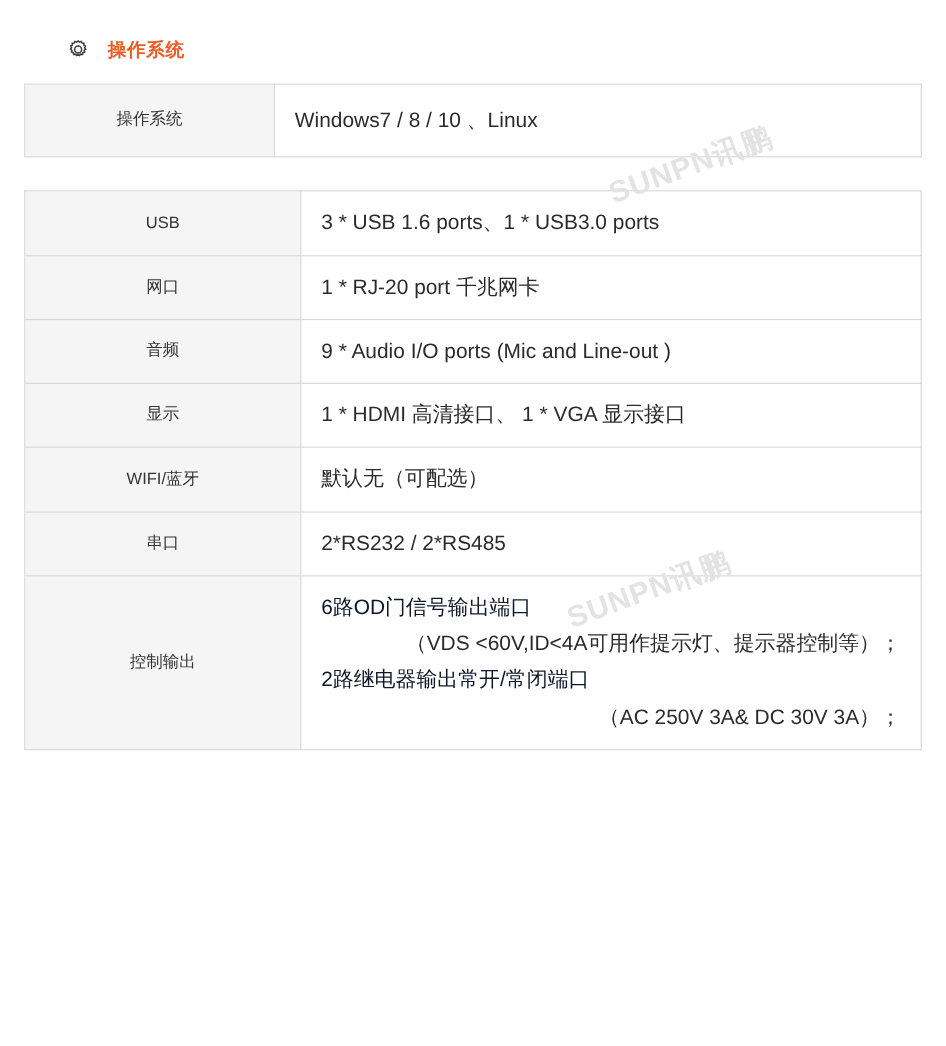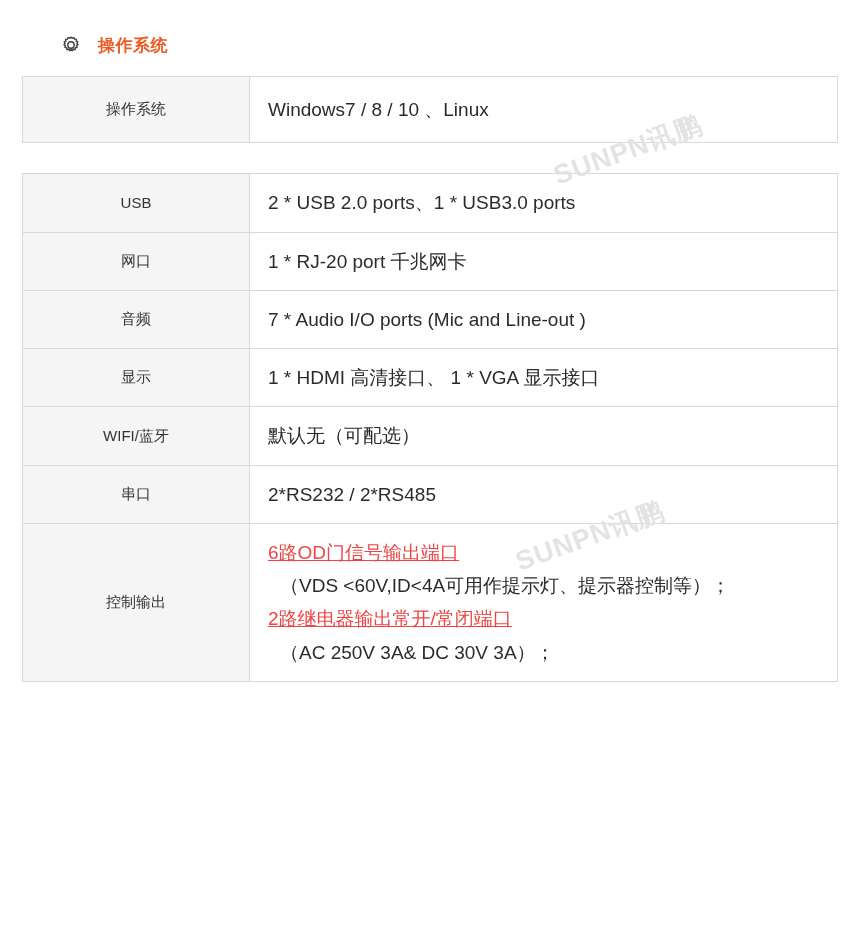--- a/index.html
+++ b/index.html
@@ -55,35 +55,35 @@
   table.spec td {
     border: 1px solid #d8d8d8;
     vertical-align: middle;
   }
   td.label {
     width: 214px;
     background: #f5f5f5;
     text-align: center;
     font-size: 15px;
     color: #333333;
-    padding: 10px 6px;
+    padding: 10px 18px;
     line-height: 1.5;
   }
   td.value {
     background: #ffffff;
     font-size: 19px;
     color: #2b2b2b;
     padding: 12px 18px;
     line-height: 1.75;
   }
   .os-table td.label { padding: 16px 6px; }
   .os-table td.value { padding: 16px 18px; }
   .line { display: block; }
-  .red { color: #ef4444; text-decoration: underline; }
-  .indent { display: block; padding-left: 12px; }
+  .red { color: #0f172a; }
+  .indent { display: block; padding-left: 12px; text-align: right; }
   .gap-small { height: 30px; }
   
   .watermark {
     position: absolute;
     color: #e3e3e3;
     font-size: 27px;
     font-weight: bold;
     letter-spacing: 1px;
     transform: rotate(-20deg);
     user-select: none;
@@ -122,33 +122,33 @@
   </table>
 
   <div class="gap-small"></div>
 
 
   <table class="spec io-table">
     <tbody>
       <tr>
         <td class="label">USB</td>
         <td class="value">
-          <span class="line">2 * USB 2.0 ports、1 * USB3.0 ports</span>
+          <span class="line">3 * USB 1.6 ports、1 * USB3.0 ports</span>
         </td>
       </tr>
       <tr>
         <td class="label">网口</td>
         <td class="value">
           <span class="line">1 * RJ-20 port 千兆网卡</span>
         </td>
       </tr>
       <tr>
         <td class="label">音频</td>
         <td class="value">
-          <span class="line">7 * Audio I/O ports (Mic and Line-out )</span>
+          <span class="line">9 * Audio I/O ports (Mic and Line-out )</span>
         </td>
       </tr>
       <tr>
         <td class="label">显示</td>
         <td class="value">
           <span class="line">1 * HDMI 高清接口、 1 * VGA 显示接口</span>
         </td>
       </tr>
       <tr>
         <td class="label">WIFI/蓝牙</td>

